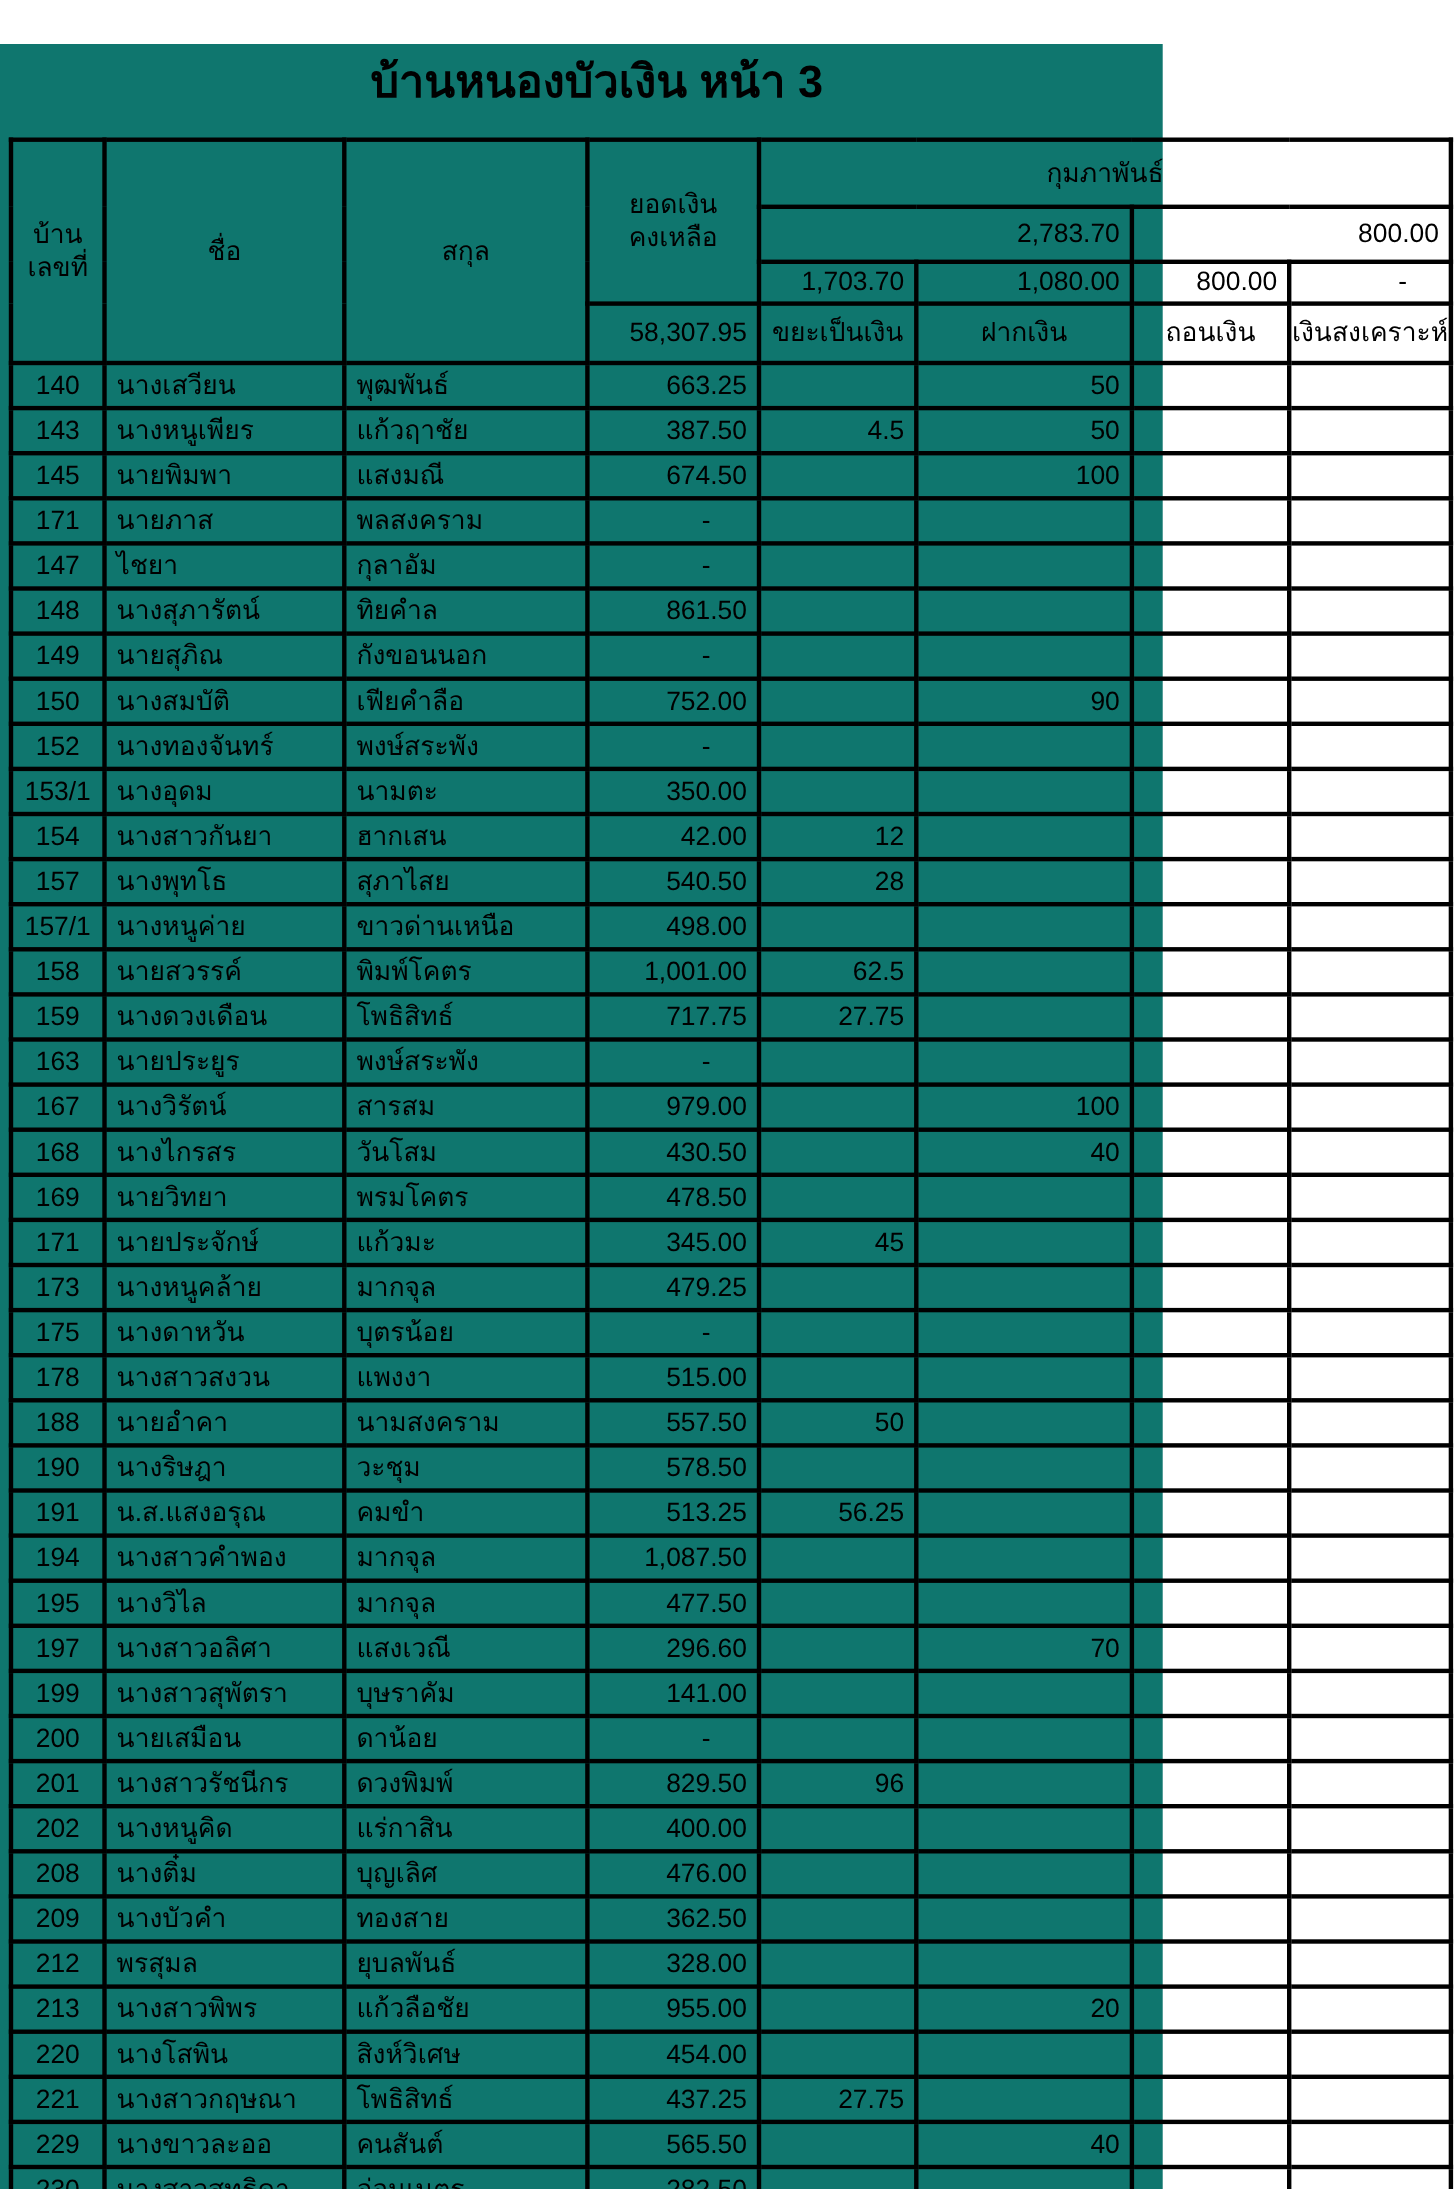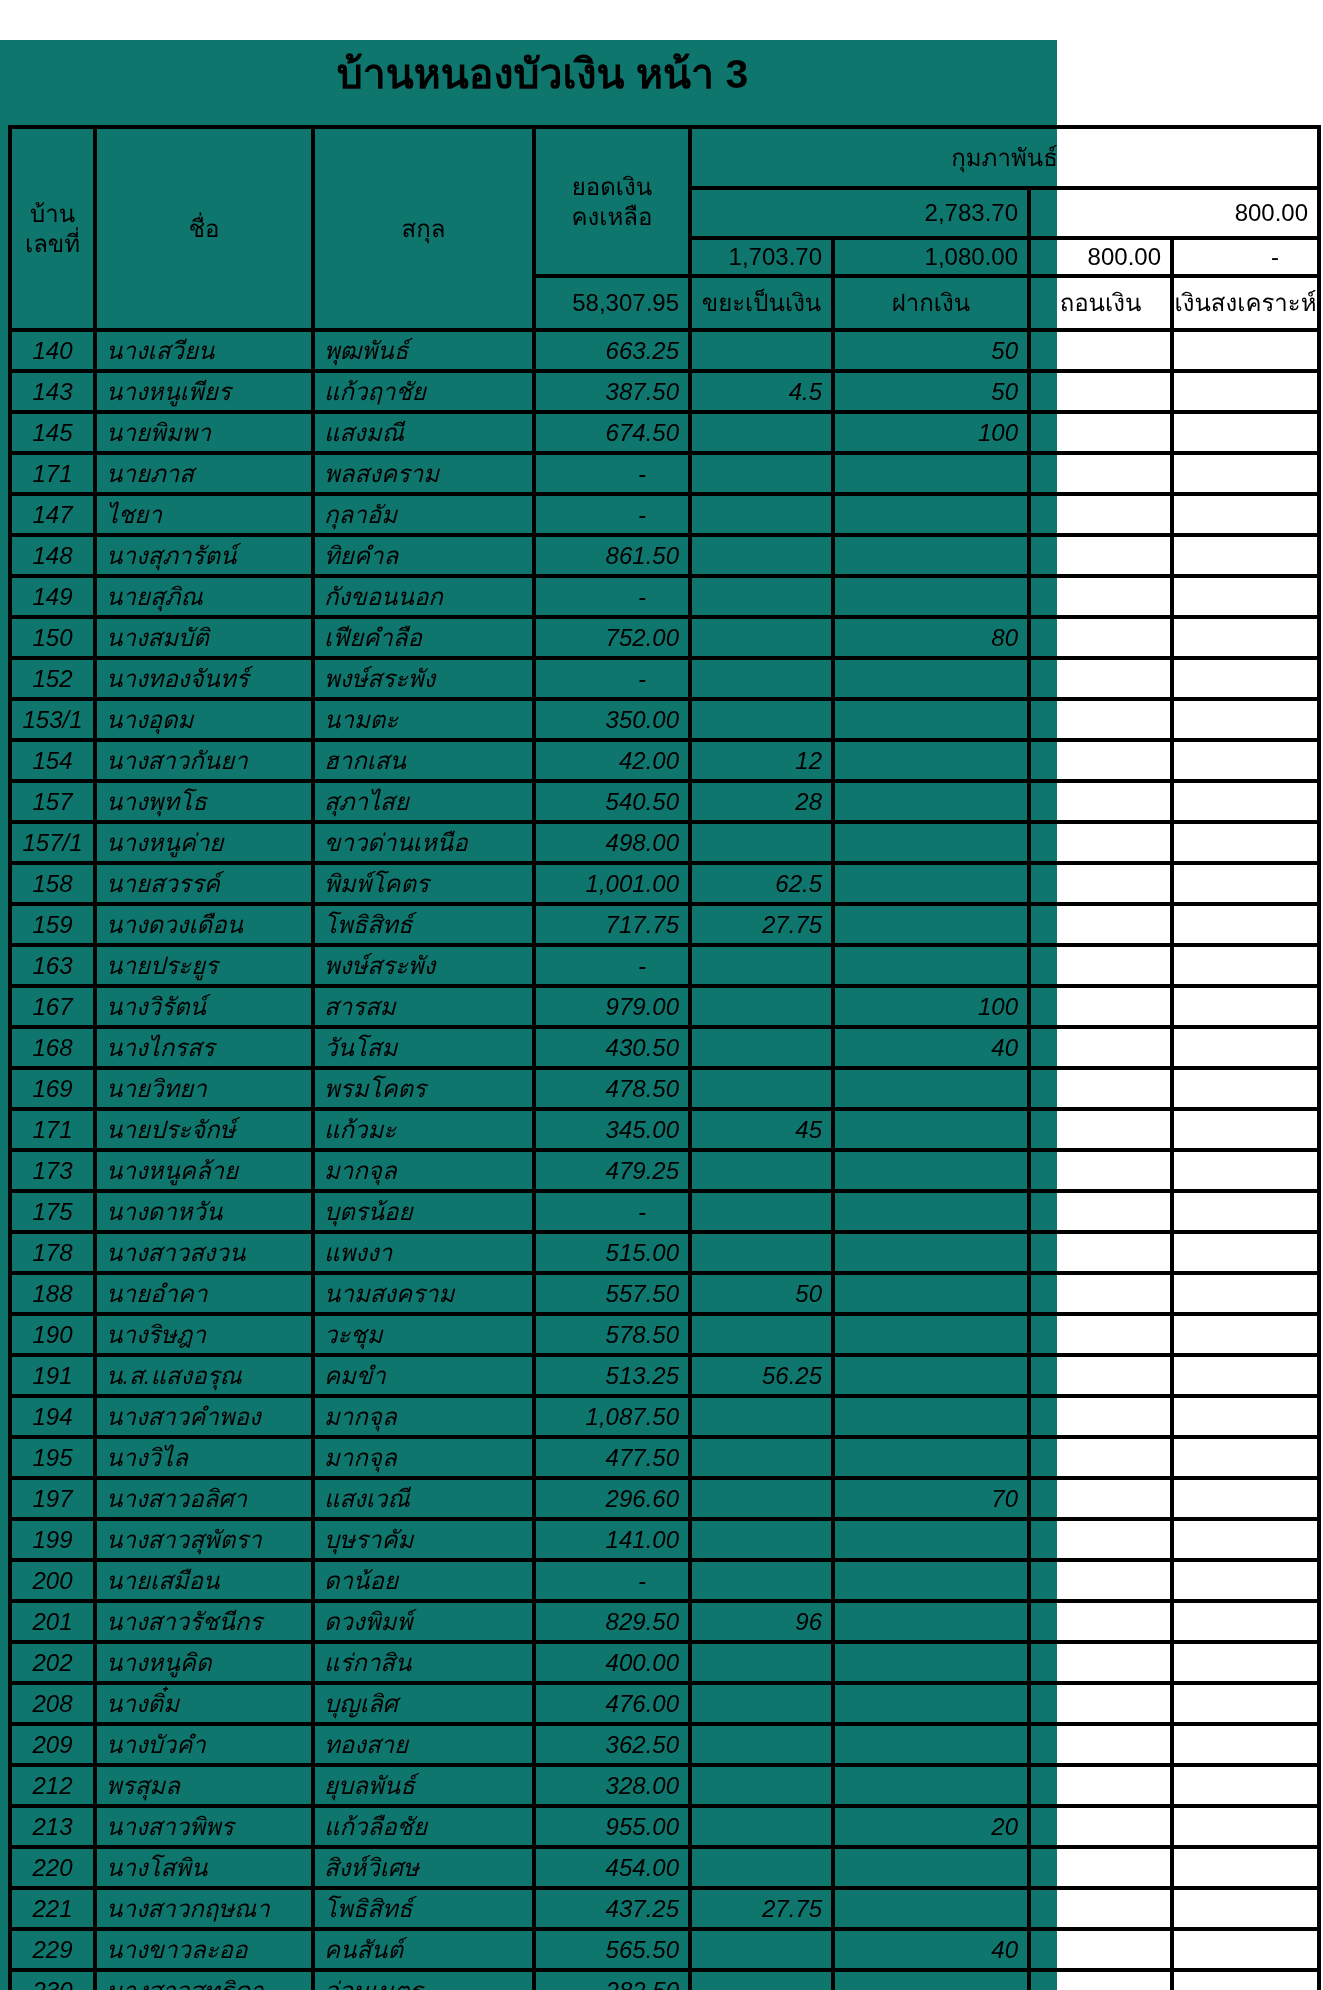--- a/index.html
+++ b/index.html
@@ -26,21 +26,21 @@
     padding:0;margin:0;
     font-weight:normal;
     vertical-align:middle;
     overflow:hidden;white-space:nowrap;
     line-height:1.25;
   }
   thead tr.hr1{height:61px;}
   thead tr.hr2{height:50px;}
   thead tr.hr3{height:38px;}
   thead tr.hr4{height:54px;}
-  tbody tr{height:41px;font-style:italic;}
+  tbody tr{height:41px;}
   .c{text-align:center;}
   .l{text-align:left;padding-left:9px !important;}
   .r{text-align:right;padding-right:9px !important;}
   .dash{padding-right:42px !important;}
   .hdash{padding-right:38px !important;}
   .two-line{line-height:1.35;}
 </style>
 </head>
 <body>
 
@@ -161,21 +161,21 @@
           <td class="r"></td>
           <td class="r"></td>
           <td class="r"></td>
         </tr>
         <tr>
           <td class="c">150</td>
           <td class="l">นางสมบัติ</td>
           <td class="l">เฟียคำลือ</td>
           <td class="r">752.00</td>
           <td class="r"></td>
-          <td class="r">80</td>
+          <td class="r">90</td>
           <td class="r"></td>
           <td class="r"></td>
         </tr>
         <tr>
           <td class="c">152</td>
           <td class="l">นางทองจันทร์</td>
           <td class="l">พงษ์สระพัง</td>
           <td class="r dash">-</td>
           <td class="r"></td>
           <td class="r"></td>

